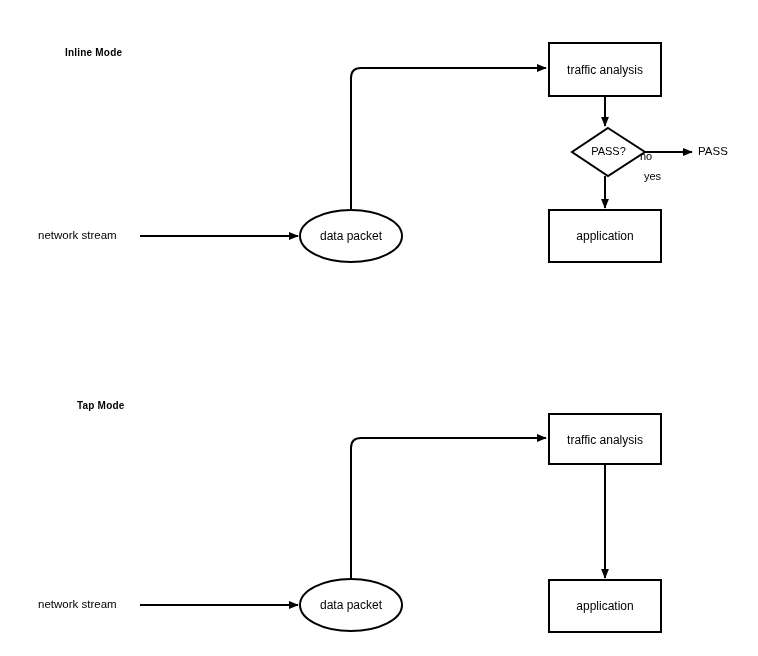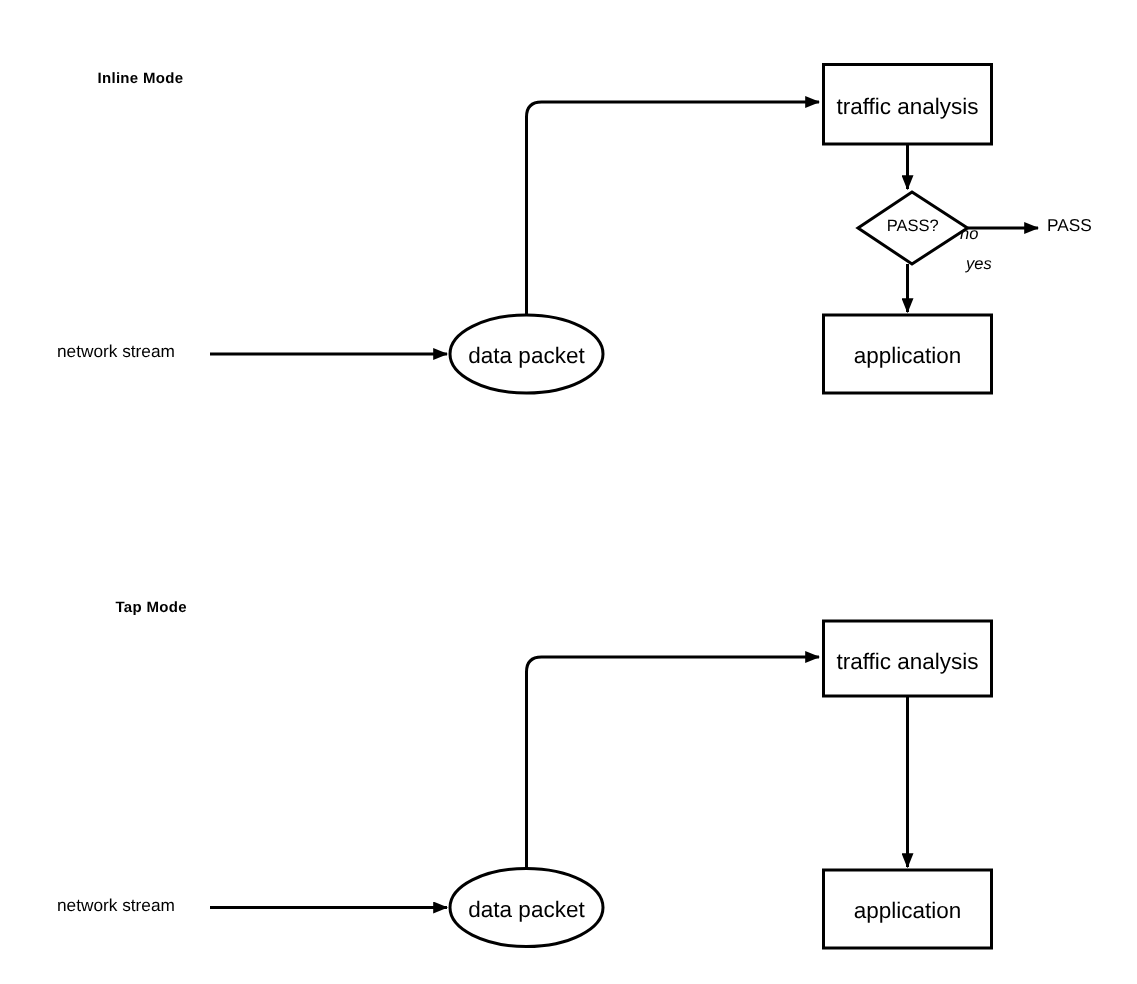--- a/index.html
+++ b/index.html
@@ -21,31 +21,30 @@
   .section-title {
     position: absolute;
     font-size: 10px;
     font-weight: bold;
     letter-spacing: 0.2px;
     color: #000000;
     white-space: nowrap;
   }
   .node-label {
     position: absolute;
-    font-size: 15px;
+    font-size: 12px;
     color: #000000;
     white-space: nowrap;
     text-align: center;
   }
   .edge-label {
     position: absolute;
     font-size: 11px;
     color: #000000;
     white-space: nowrap;
-    font-style: italic;
   }
   .free-label {
     position: absolute;
     font-size: 11.5px;
     color: #000000;
     white-space: nowrap;
   }
   svg.layer {
     position: absolute;
     left: 0;

